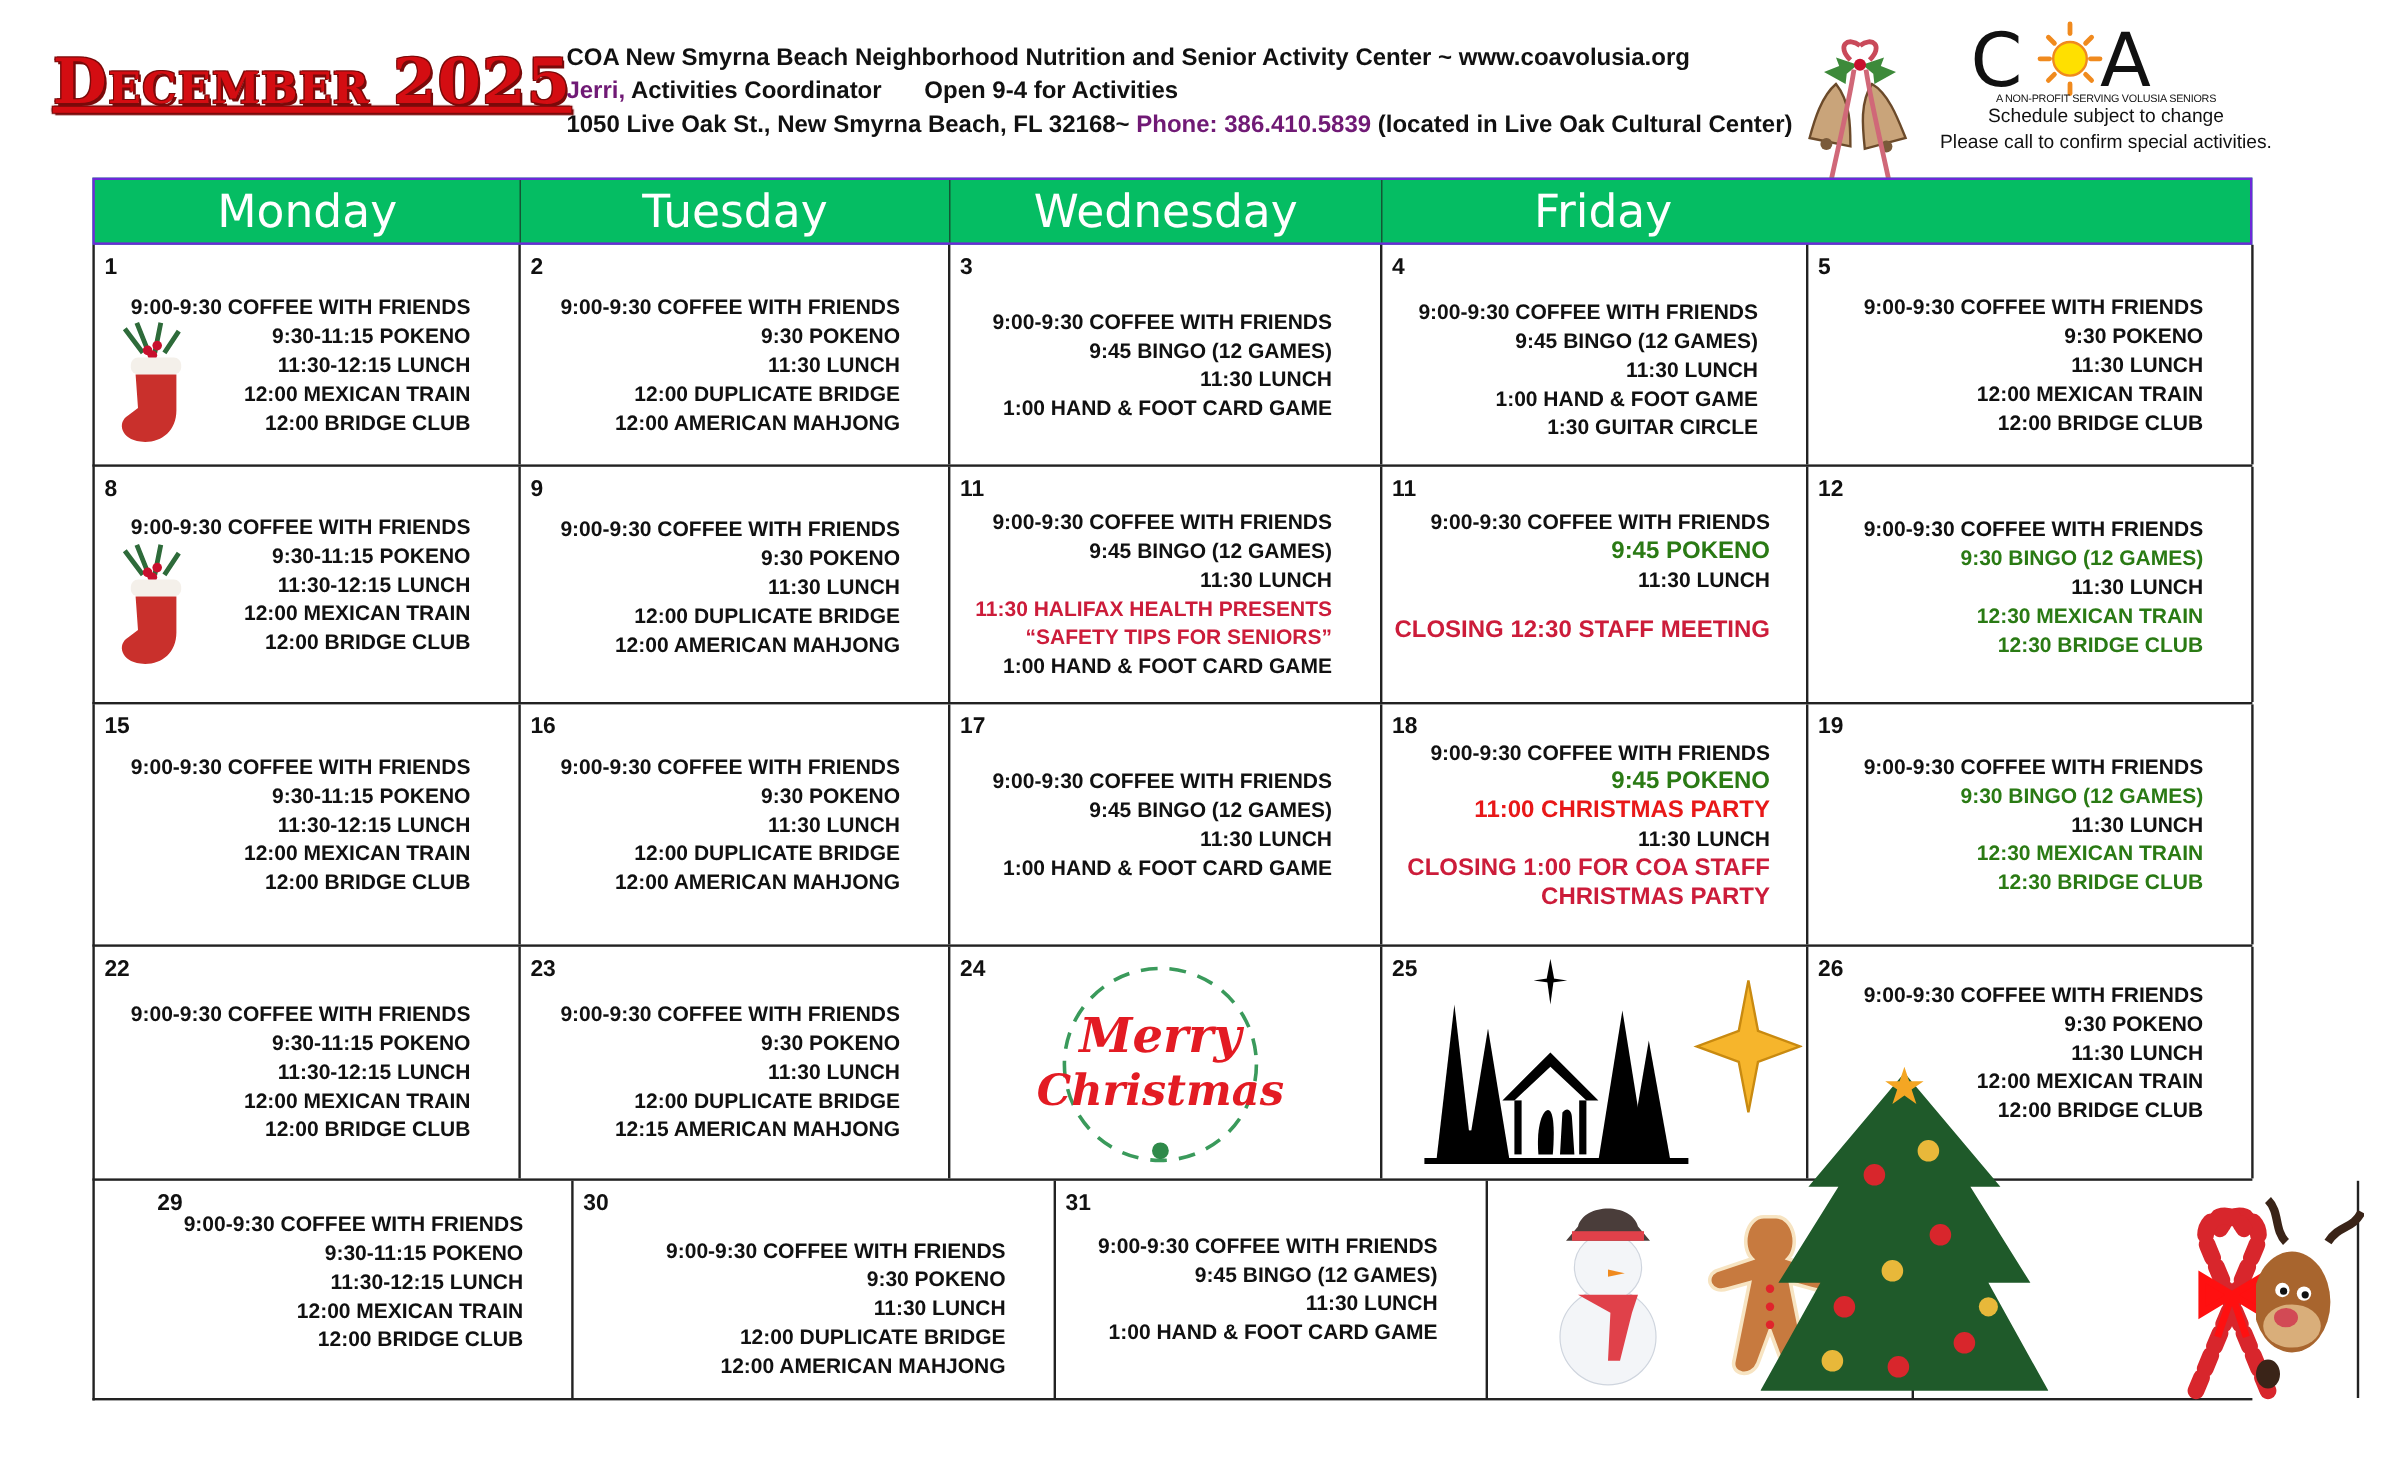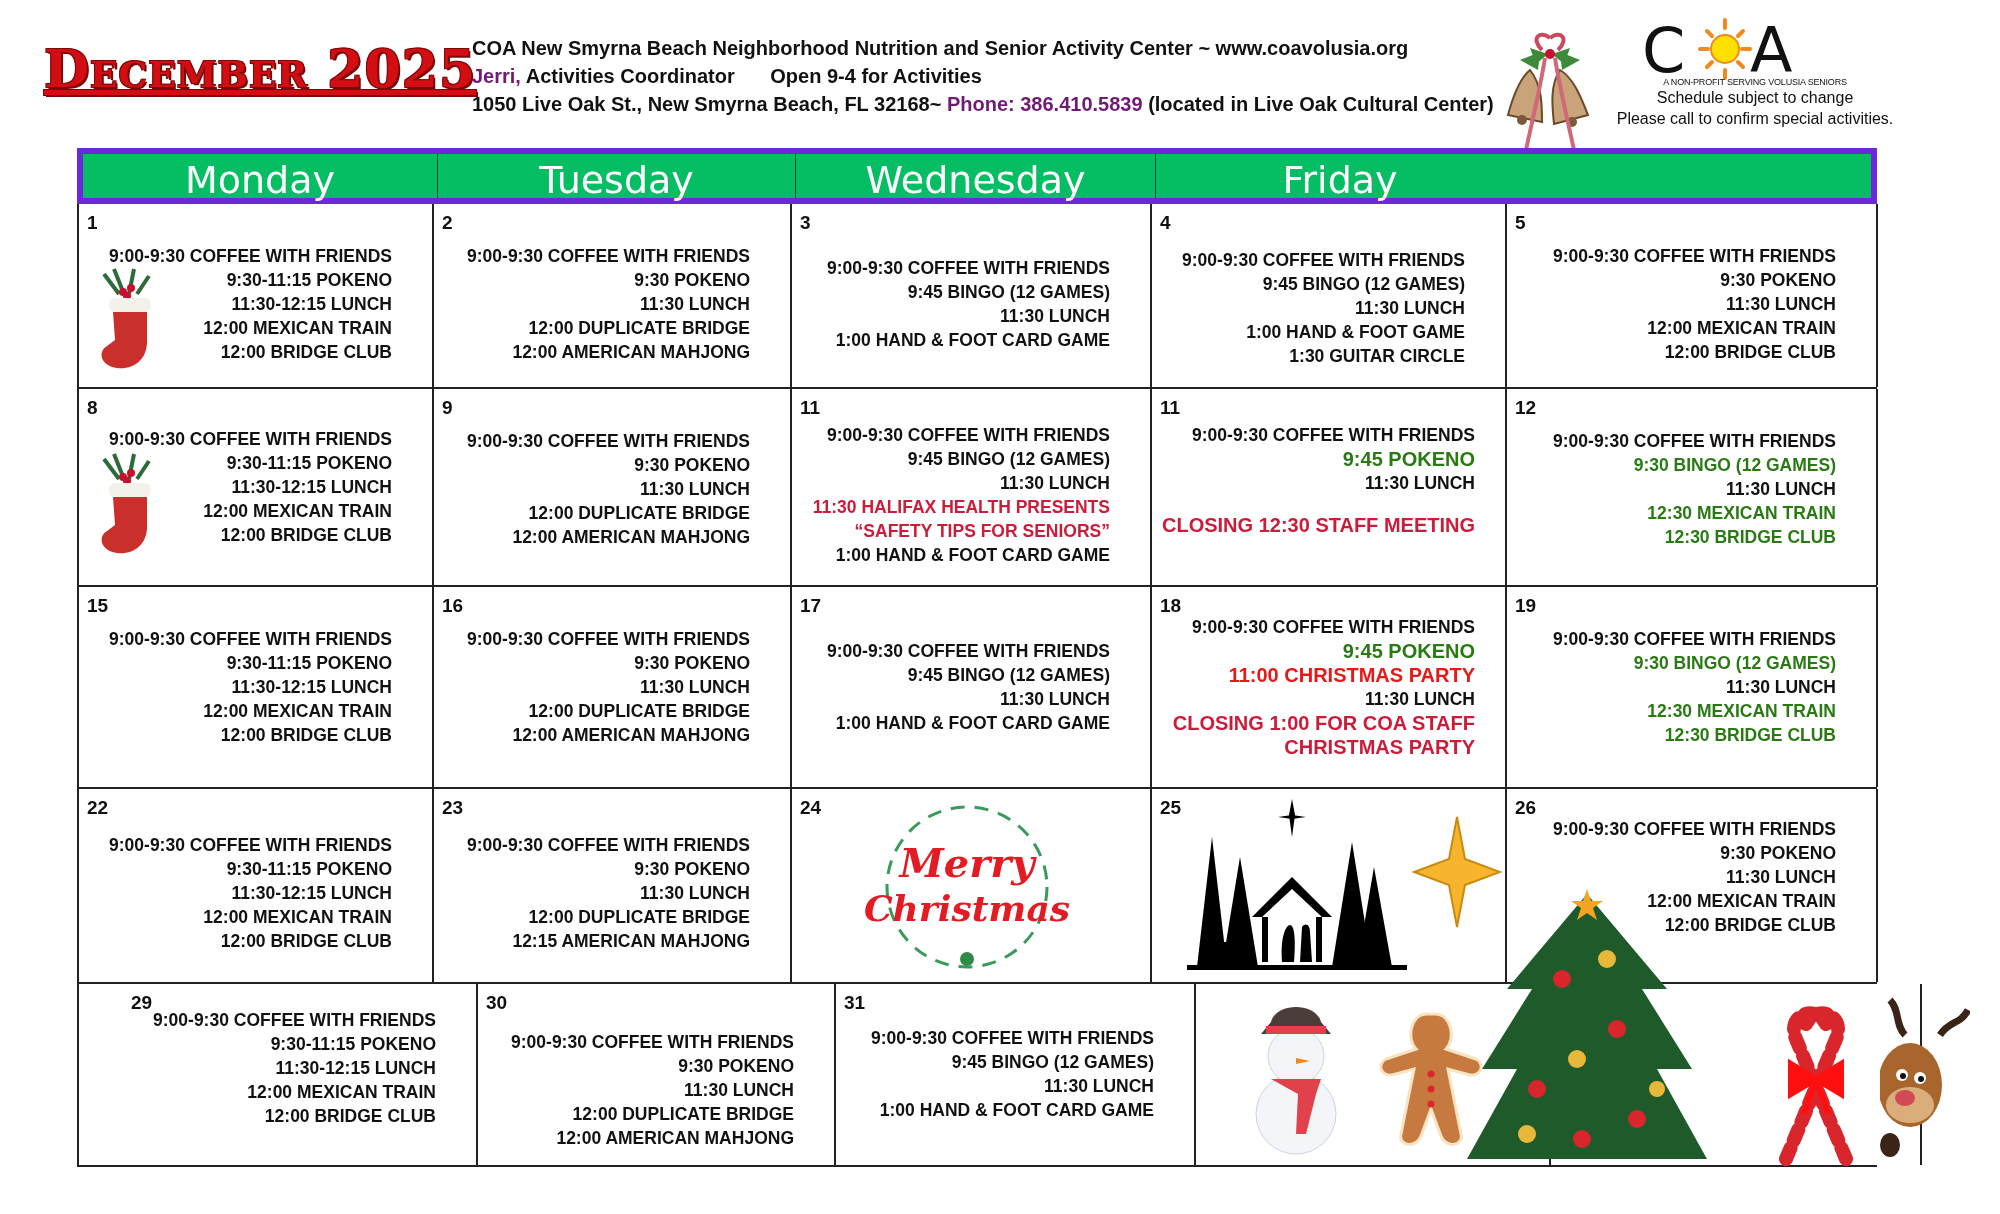--- a/index.html
+++ b/index.html
@@ -9,21 +9,21 @@
   .info{position:absolute;left:472px;top:34px;font-weight:bold;font-size:20px;line-height:28px;font-family:"Liberation Sans Narrow","Liberation Sans",sans-serif;}
   .info .line{white-space:nowrap;}
   .red{color:#701a75;}
   .gap{display:inline-block;width:30px;}
   .bells{position:absolute;left:1500px;top:30px;width:100px;height:130px;}
   .logo{position:absolute;left:1640px;top:14px;width:170px;height:70px;}
   .logo-sub{position:absolute;left:1560px;top:77px;width:390px;text-align:center;}
   .logo-sub .tag{font-size:9px;letter-spacing:-.2px;}
   .logo-sub .note{font-size:16px;line-height:21px;}
   .grid{position:absolute;left:77px;top:148px;width:1800px;}
-  .hdr{display:flex;height:56px;background:#05bd63;border:6px solid #6d28d9;box-sizing:border-box;}
+  .hdr{display:flex;height:56px;background:#05bd63;border:2px solid #6d28d9;box-sizing:border-box;}
   .hdr div{flex:none;color:#fff;font-size:38px;text-align:center;line-height:52px;border-right:1.5px solid #1a3d2a;box-sizing:border-box;font-family:"DejaVu Sans",sans-serif;font-weight:normal;}
   .hdr div:last-child{border-right:none;}
   .row{display:flex;border-left:2px solid #222;border-bottom:2px solid #222;box-sizing:border-box;}
   .cell{flex:none;position:relative;border-right:2px solid #222;box-sizing:border-box;}
   .num{position:absolute;left:8px;top:8px;font-weight:bold;font-size:19px;}
   .events{position:absolute;right:40px;text-align:right;font-weight:bold;font-size:17.5px;line-height:24px;white-space:nowrap;font-family:"Liberation Sans",sans-serif;}
   .events .green{color:#2a7a14;}
   .events .crimson{color:#cc1c3a;}
   .events .bright{color:#e81818;}
   .events .big{font-size:20px;}
@@ -345,21 +345,21 @@
         <div class="cell" style="width: 355px; margin-left: 44px;">
           <div class="num">29</div>
           <div class="events" style="top: 24px; right: 40px;">
             <div>9:00-9:30 COFFEE WITH FRIENDS</div>
             <div>9:30-11:15 POKENO</div>
             <div>11:30-12:15 LUNCH</div>
             <div>12:00 MEXICAN TRAIN</div>
             <div>12:00 BRIDGE CLUB</div>
           </div>
         </div>
-        <div class="cell" style="width: 358px;">
+        <div class="cell" style="width: 402px;">
           <div class="num">30</div>
           <div class="events" style="top: 46px; right: 40px;">
             <div>9:00-9:30 COFFEE WITH FRIENDS</div>
             <div>9:30 POKENO</div>
             <div>11:30 LUNCH</div>
             <div>12:00  DUPLICATE BRIDGE</div>
             <div>12:00  AMERICAN MAHJONG</div>
           </div>
         </div>
         <div class="cell" style="width: 360px;">

